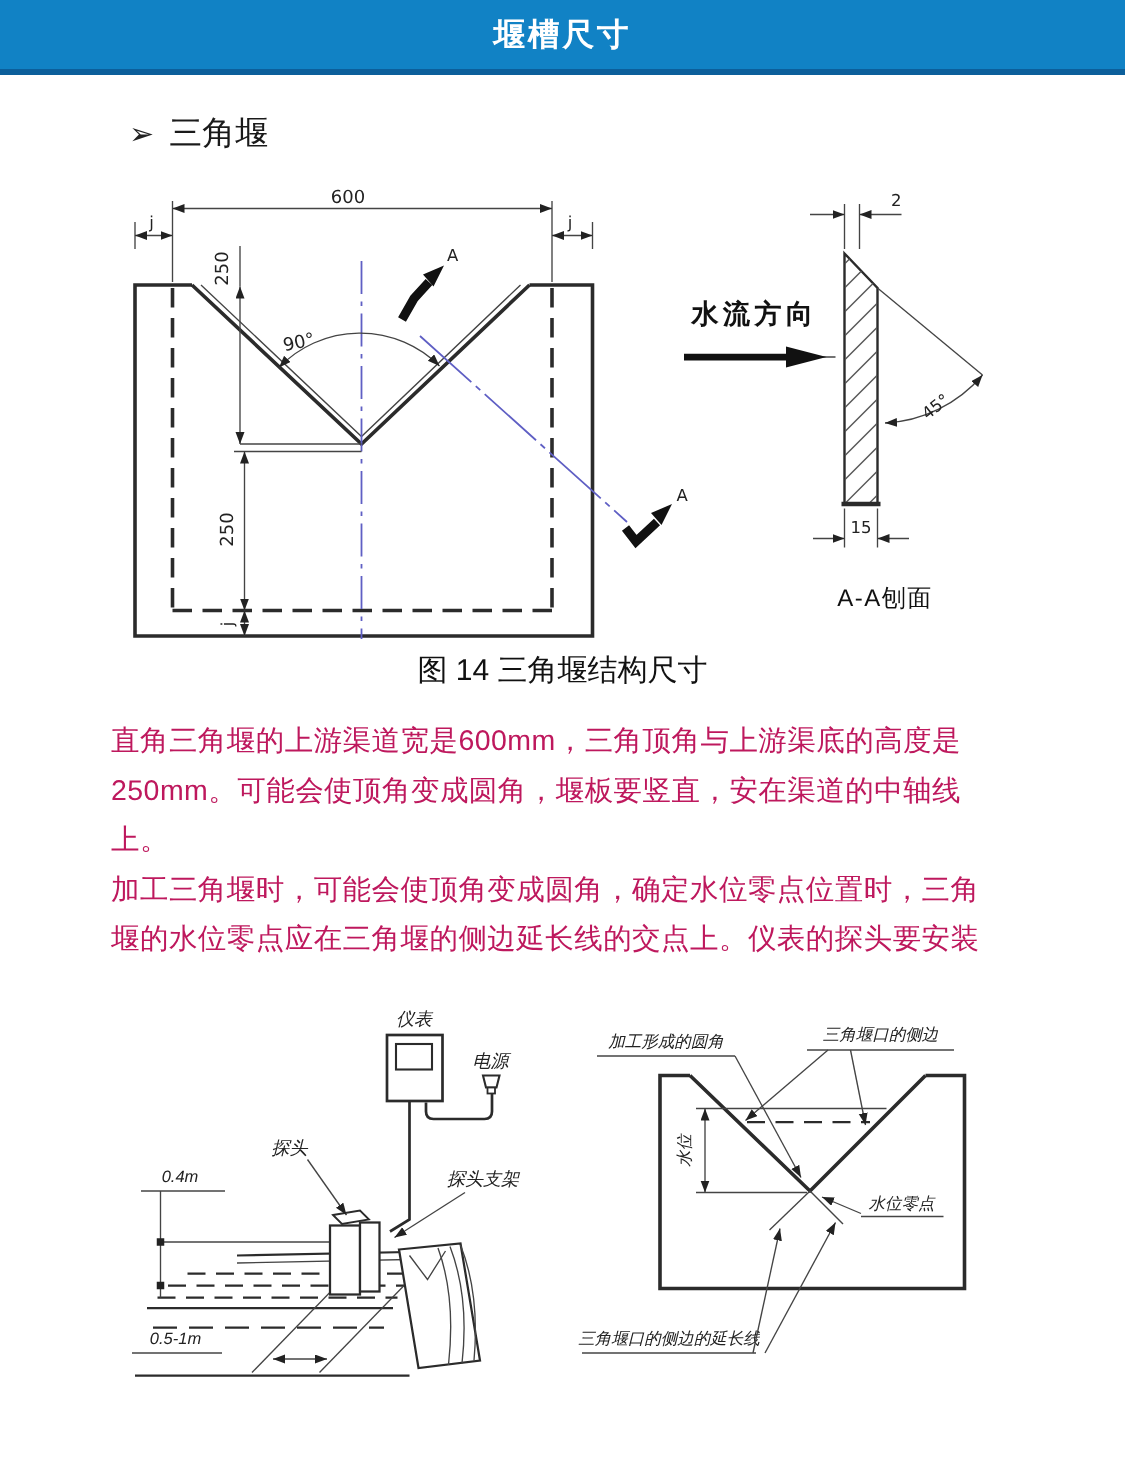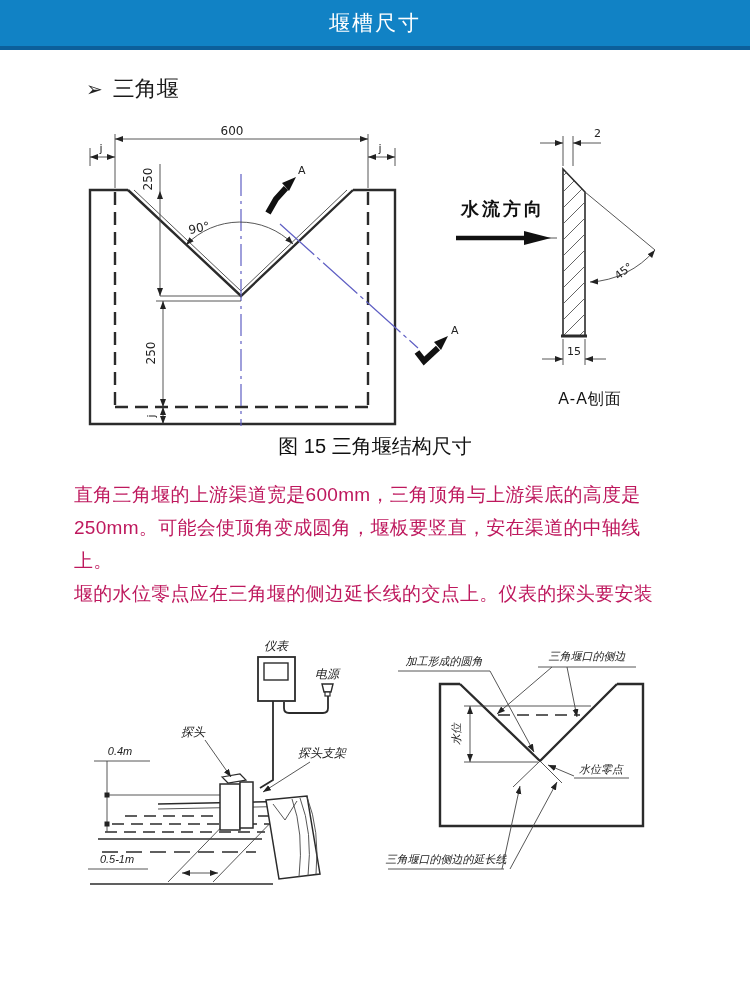--- a/index.html
+++ b/index.html
@@ -1,19 +1,19 @@
 <!DOCTYPE html>
 <html><head>
 <meta charset="utf-8">
 <style>
   html,body{margin:0;padding:0;background:#ffffff;}
   body{width:750px;height:984px;overflow:hidden;font-family:"Liberation Sans",sans-serif;color:#111;}
   .header{height:46px;background:#1182c5;border-bottom:4px solid #0c5f9b;
           display:flex;align-items:center;justify-content:center;}
-  .header-title{color:#ffffff;font-size:21px;font-weight:400;letter-spacing:2px;}
+  .header-title{color:#ffffff;font-size:21px;font-weight:700;letter-spacing:2px;}
   .bullet-row{margin:24px 0 0 86px;display:flex;align-items:center;gap:10px;
               font-family:"Liberation Serif","DejaVu Serif",serif;font-size:22px;color:#1a1a1a;}
   .bullet-marker{font-size:20px;color:#222;}
   svg{display:block;}
   .fig14-svg{margin:20px 0 0 60px;}
   .fig15-svg{margin:22px 0 0 70px;}
   .fig-caption{text-align:center;font-size:20px;color:#111;margin-top:4px;}
   .paragraph{margin:18px 74px 0 74px;font-size:19px;line-height:33px;letter-spacing:0.3px;color:#be185d;}
   .dimtxt{font-family:"DejaVu Sans",sans-serif;font-size:11px;fill:#222;}
   .dimtxt12{font-family:"DejaVu Sans",sans-serif;font-size:12px;fill:#222;}
@@ -127,25 +127,26 @@
 
   <line class="thin" x1="503" y1="215" x2="503" y2="241"></line>
   <line class="thin" x1="525" y1="215" x2="525" y2="241"></line>
   <line class="thin" x1="482" y1="235" x2="503" y2="235" marker-end="url(#ar1)"></line>
   <line class="thin" x1="546" y1="235" x2="525" y2="235" marker-end="url(#ar1)"></line>
   <text class="dimtxt" x="514" y="231" text-anchor="middle">15</text>
 
   <text class="cjk" x="530" y="280" font-size="16" letter-spacing="1" text-anchor="middle">A-A刨面</text>
 </svg>
 
-<div class="fig-caption">图 15 三角堰结构尺寸</div>
+<div class="fig-caption">图 14 三角堰结构尺寸</div>
 
 <div class="paragraph">
   <div>直角三角堰的上游渠道宽是600mm，三角顶角与上游渠底的高度是</div>
   <div>250mm。可能会使顶角变成圆角，堰板要竖直，安在渠道的中轴线上。</div>
+  <div>加工三角堰时，可能会使顶角变成圆角，确定水位零点位置时，三角</div>
   <div>堰的水位零点应在三角堰的侧边延长线的交点上。仪表的探头要安装</div>
 </div>
 
 <svg class="fig15-svg" width="680" height="272" viewBox="0 0 680 272">
   <defs>
     <marker id="ar2" markerWidth="9" markerHeight="8" refX="8" refY="3" orient="auto-start-reverse" markerUnits="userSpaceOnUse">
       <path d="M0,0 L8,3 L0,6 Z" fill="#222"></path>
     </marker>
   </defs>
 

